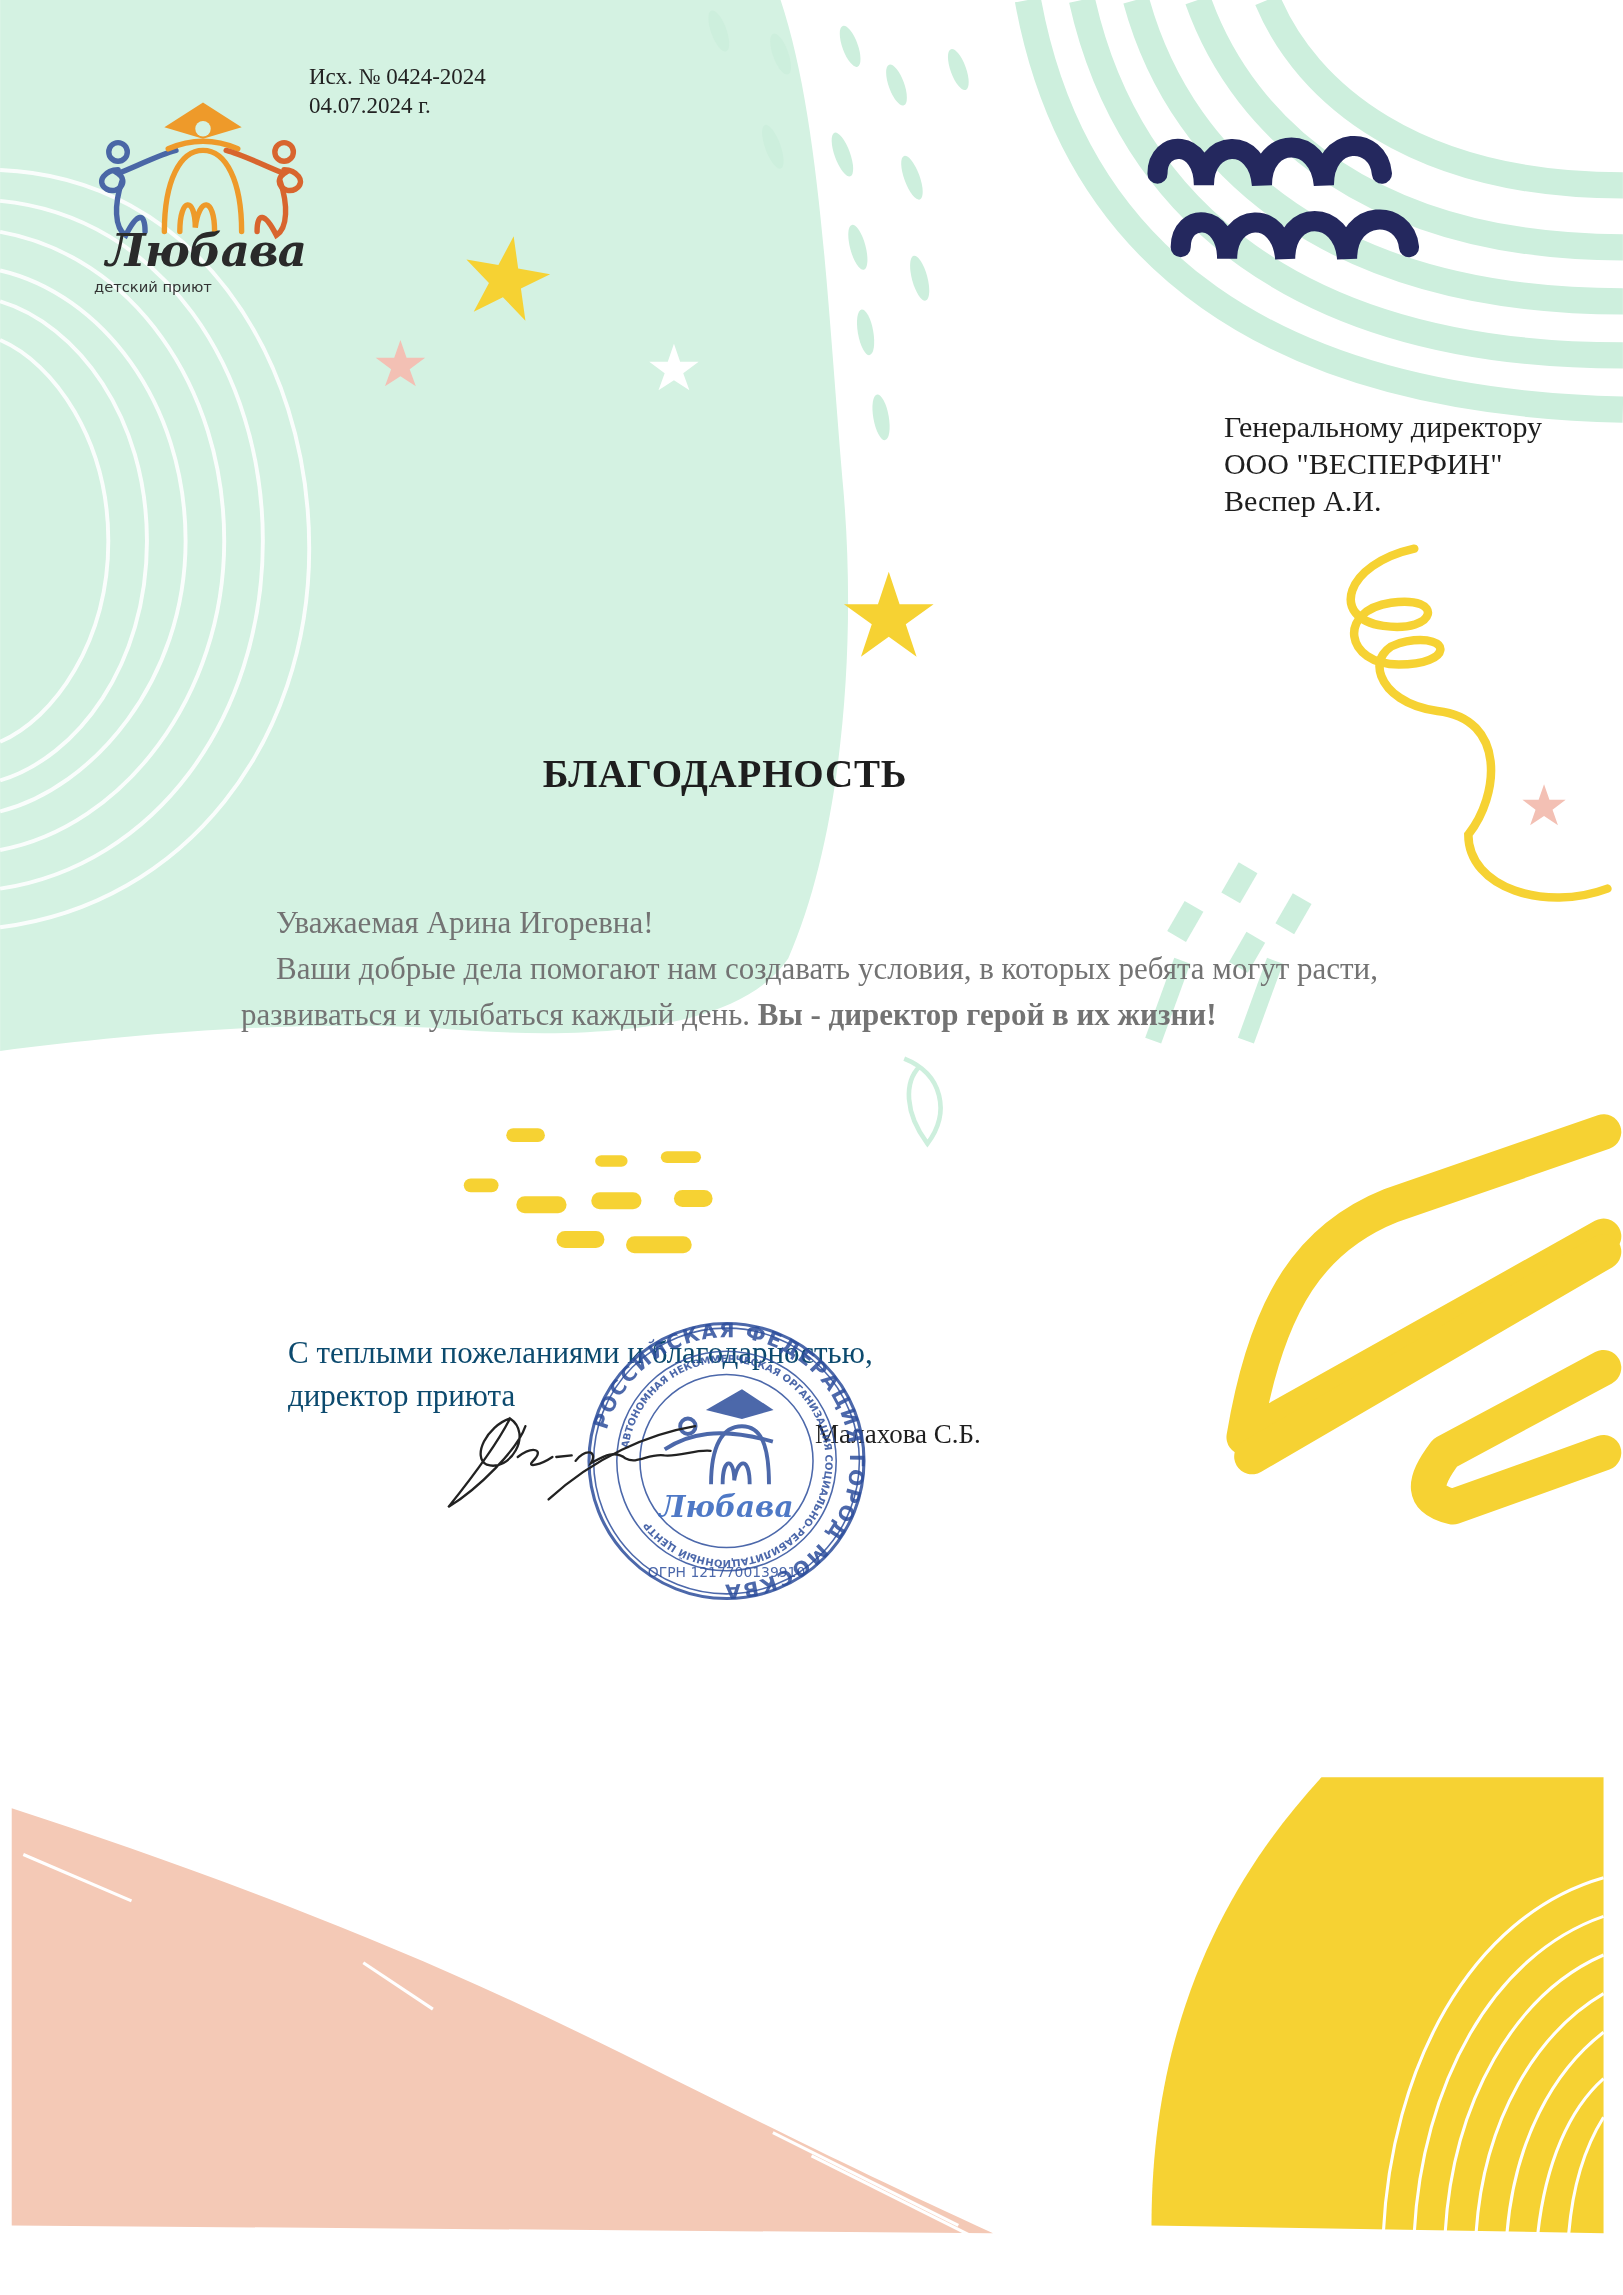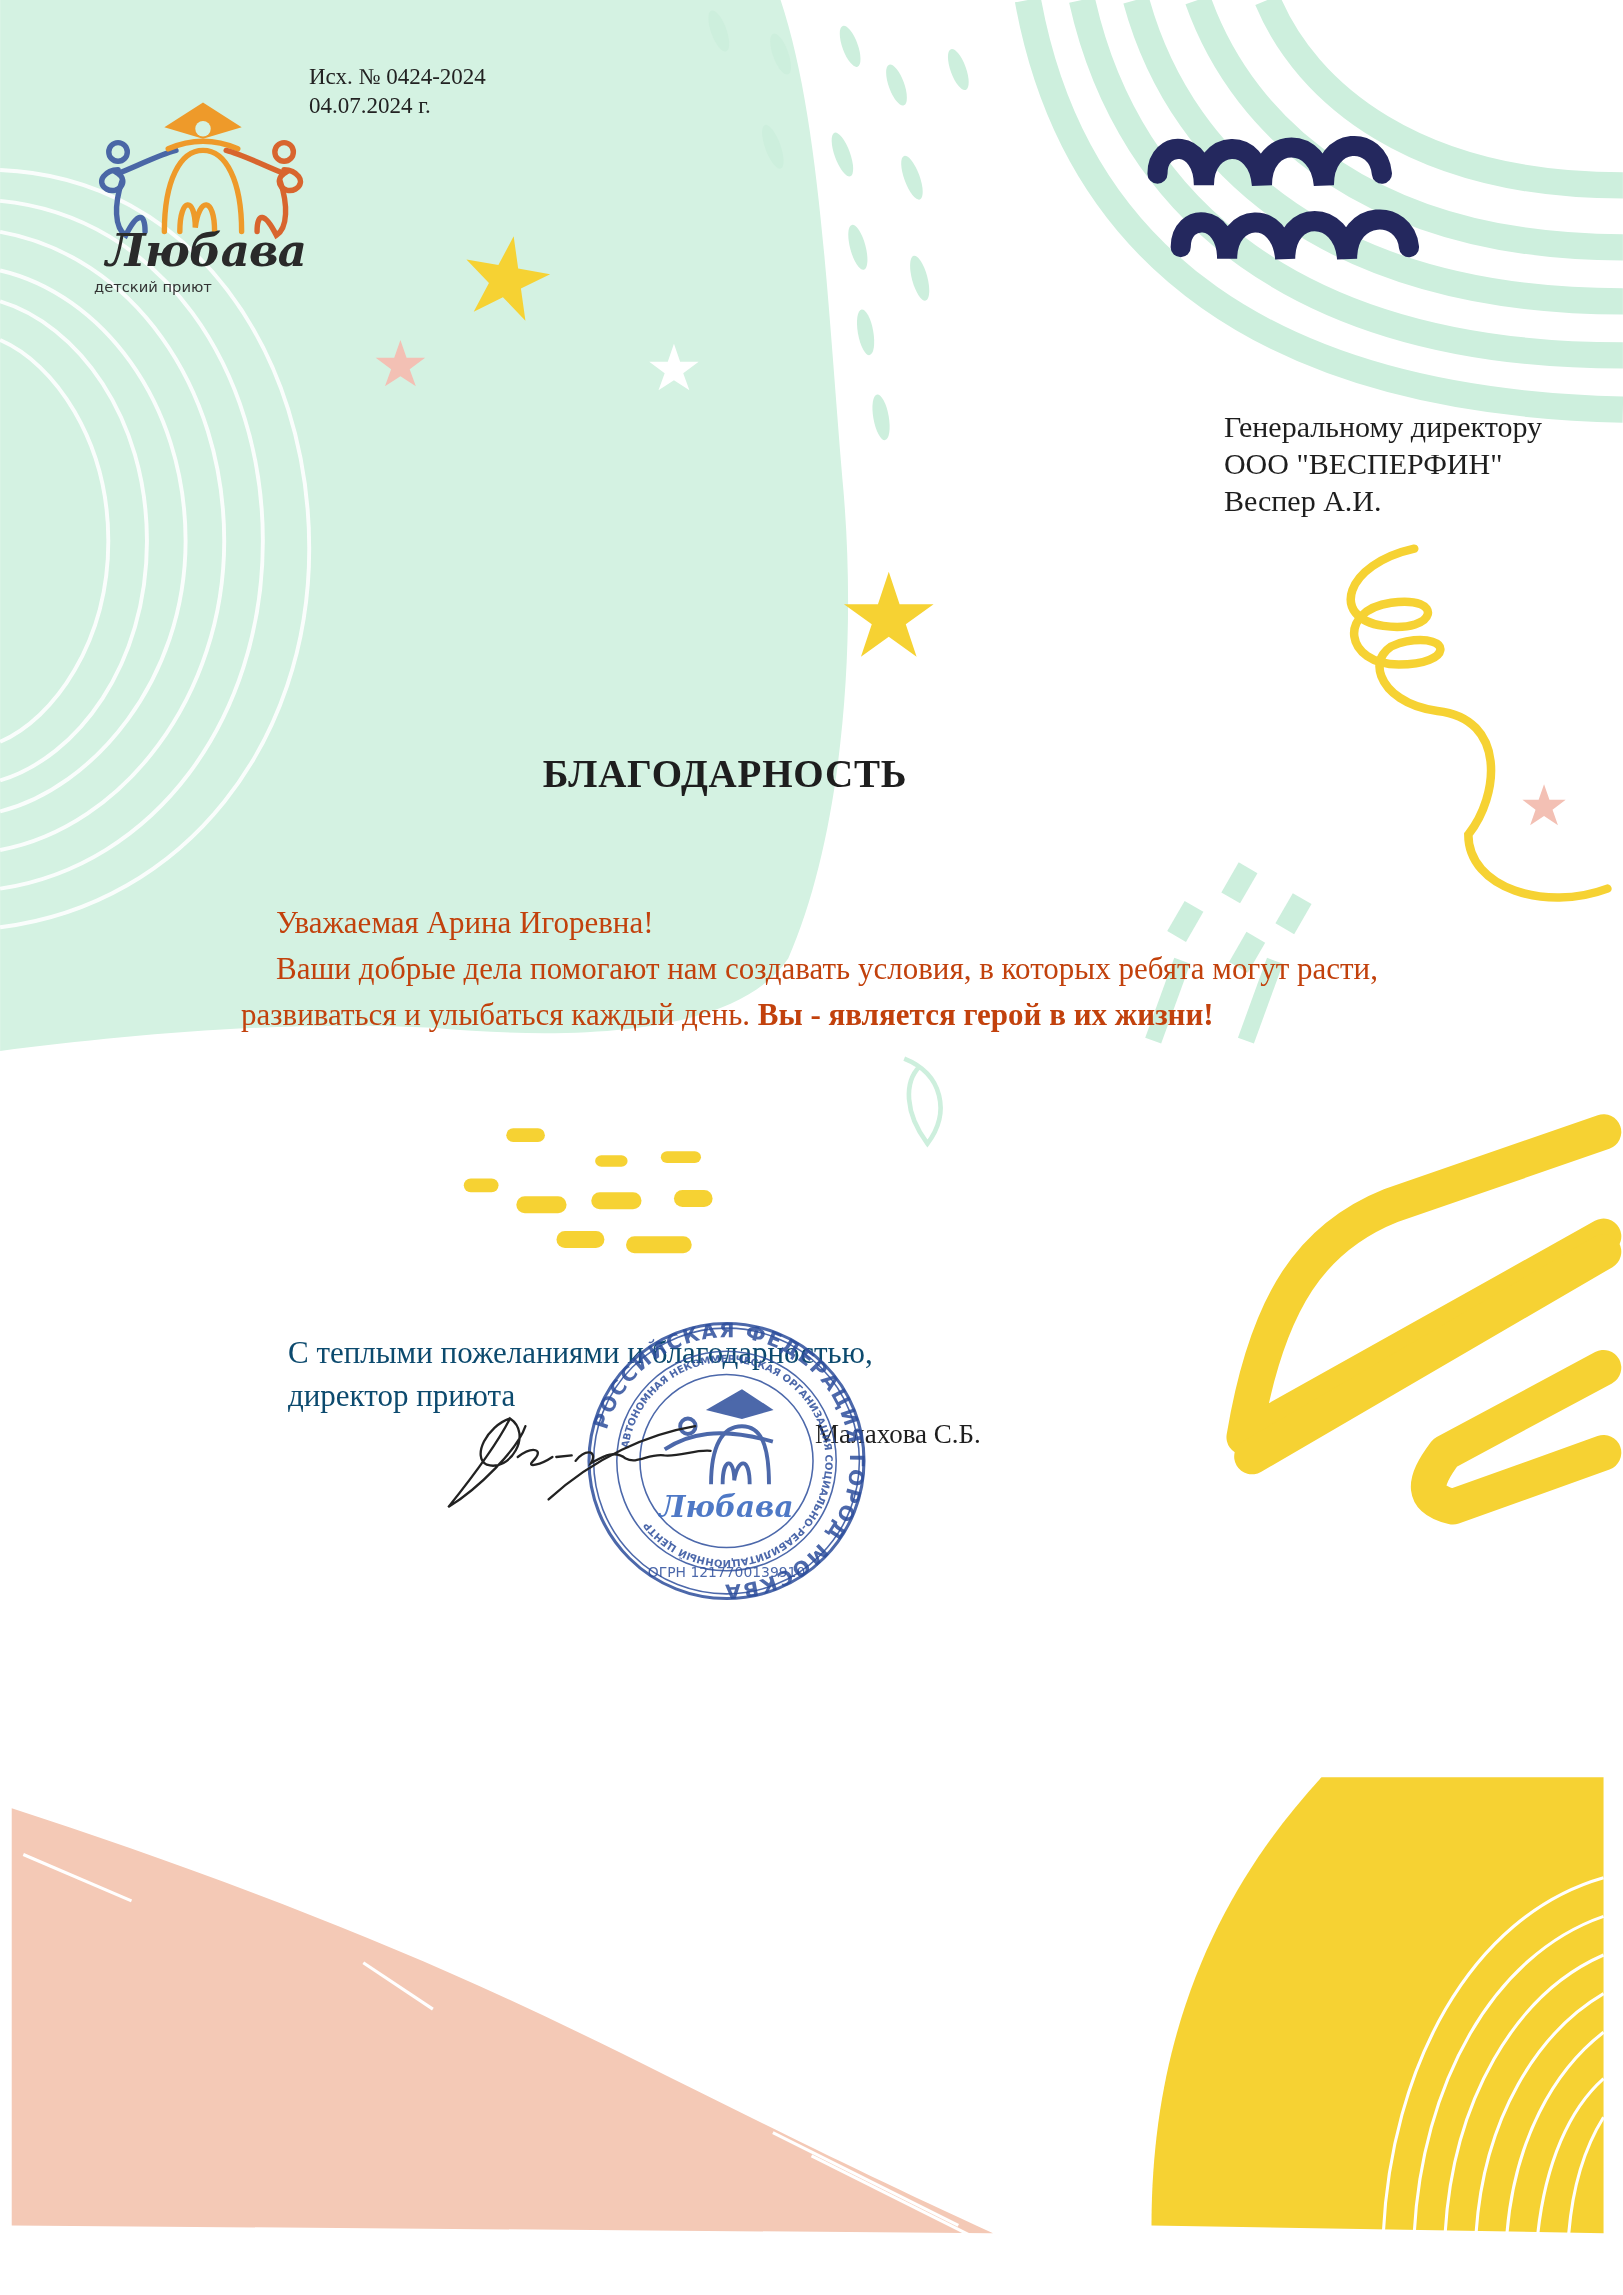--- a/index.html
+++ b/index.html
@@ -20,21 +20,21 @@
   .logo-sub { left: 94px; top: 278px; width: 224px; text-align: left; font-size: 14.7px;
     font-family: "DejaVu Sans", sans-serif; color: #333; }
 
   .partner-logo { left: 1142px; top: 131px; width: 356px; height: 155px; }
 
   .recipient { right: 81px; top: 408px; text-align: left; font-size: 30px; line-height: 37px; color: #1e1e1e; }
 
   .title { left: 0; width: 1450px; top: 751px; text-align: center; font-size: 39px; font-weight: bold;
     letter-spacing: 0.8px; color: #1e1e1e; }
 
-  .body-text { left: 241px; top: 900px; width: 1252px; font-size: 31px; line-height: 46px; color: #c2410c; }
+  .body-text { left: 241px; top: 900px; width: 1252px; font-size: 31px; line-height: 46px; color: #737373; }
   .body-text p { margin: 0; }
   .indent { text-indent: 35px; }
   .salutation { padding-left: 35px; }
   .bold { font-weight: bold; }
 
   .closing { left: 288px; top: 1331px; font-size: 31px; line-height: 43px; color: #0c4a6e; }
   .signer { left: 782px; top: 1419px; font-size: 27px; color: #1e1e1e; margin-left: 33px; }
 
   .stamp { left: 572px; top: 1318px; width: 309px; height: 286px; }
   .signature { left: 417px; top: 1403px; width: 402px; height: 108px; }
@@ -176,21 +176,21 @@
 <div class="abs recipient">
   <div>Генеральному директору</div>
   <div>ООО "ВЕСПЕРФИН"</div>
   <div>Веспер А.И.</div>
 </div>
 
 <div class="abs title">БЛАГОДАРНОСТЬ</div>
 
 <div class="abs body-text">
   <p class="salutation">Уважаемая Арина Игоревна!</p>
-  <p class="indent"><span>Ваши добрые дела помогают нам создавать условия, в которых ребята могут расти, развиваться и улыбаться каждый день. </span><span class="bold">Вы - является герой в их жизни!</span></p>
+  <p class="indent"><span>Ваши добрые дела помогают нам создавать условия, в которых ребята могут расти, развиваться и улыбаться каждый день. </span><span class="bold">Вы - директор герой в их жизни!</span></p>
 </div>
 
 <div class="abs closing">
   <div>С теплыми пожеланиями и благодарностью,</div>
   <div>директор приюта</div>
 </div>
 <div class="abs signer">Малахова С.Б.</div>
 
 <svg class="abs stamp" viewBox="0 0 400 370" xmlns="http://www.w3.org/2000/svg">
   <defs>

